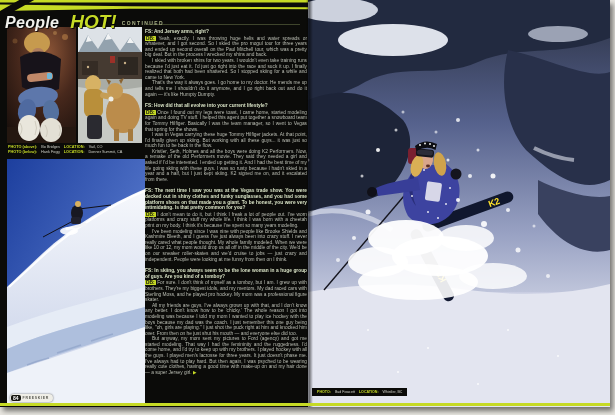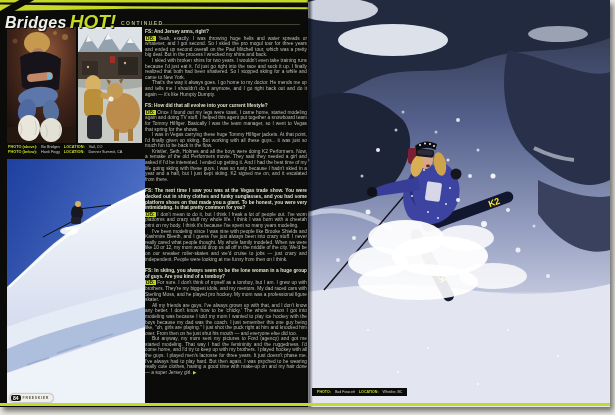--- a/index.html
+++ b/index.html
@@ -5,21 +5,21 @@
   html,body{margin:0;padding:0;background:#4a4a46;}
   .scan{position:relative;width:615px;height:415px;background:#e9e7e1;overflow:hidden;
         font-family:"Liberation Sans",sans-serif;}
   .spread{position:absolute;left:0;top:0;width:610px;height:407px;box-shadow:3px 4px 5px rgba(0,0,0,.5);}
   
   .left-page{position:absolute;left:0;top:0;width:308px;height:407px;background:#0b0b09;overflow:hidden;}
   .header-decor{position:absolute;left:0;top:0;}
   .masthead{position:absolute;left:5px;top:11px;white-space:nowrap;z-index:3;}
   .t-name{font-size:16px;font-weight:bold;font-style:italic;color:#f1f1ec;letter-spacing:.3px;
           text-shadow:1px 1px 0 rgba(0,0,0,.7);}
-  .t-hot{font-size:19px;font-weight:900;font-style:italic;color:#c6da25;margin-left:3px;
+  .t-hot{font-size:19px;font-weight:900;font-style:italic;color:#c6da25;margin-left:11px;
          text-shadow:1px 1px 0 rgba(0,0,0,.8);}
   .t-cont{font-size:5px;font-weight:bold;color:#aab388;letter-spacing:1.4px;margin-left:5px;vertical-align:3px;}
   .cont-line{position:absolute;left:148px;top:24px;width:152px;height:1px;background:#3f452c;}
   .photo{position:absolute;overflow:hidden;background:#111;}
   .photo-a{left:7px;top:27px;width:69px;height:116px;}
   .photo-b{left:78px;top:27px;width:64px;height:116px;}
   .photo-c{left:7px;top:159px;width:138px;height:244px;}
   .credits{position:absolute;left:8px;top:145px;width:134px;font-size:3.8px;line-height:5px;
            color:#cfd0c8;white-space:nowrap;}
   .credits .row{display:flex;gap:4px;}
@@ -54,21 +54,21 @@
 
   <div class="left-page">
 
     <svg class="header-decor" width="308" height="14" viewBox="0 0 308 14">
       <polygon points="0,0 308,0 308,2.4 0,2.4" fill="#c6da25"></polygon>
       <polygon points="0,4.5 130,6.2 308,7.2 308,9.2 130,8.8 0,11" fill="#c6da25"></polygon>
       <polygon points="21,-1 36,-1 9,14 -5,14" fill="#0b0b09"></polygon>
     </svg>
 
     <div class="masthead">
-      <span class="t-name">Bridges</span><span class="t-hot">HOT!</span><span class="t-cont">CONTINUED</span>
+      <span class="t-name">People</span><span class="t-hot">HOT!</span><span class="t-cont">CONTINUED</span>
     </div>
     <div class="cont-line"></div>
 
     <div class="photo photo-a">
       <svg width="69" height="116" viewBox="0 0 69 116">
         <defs>
           <radialGradient id="pa-bg" cx="60%" cy="22%" r="95%">
             <stop offset="0%" stop-color="#8a5436"></stop>
                 <stop offset="45%" stop-color="#47281c"></stop>
                 <stop offset="100%" stop-color="#140d0a"></stop>

